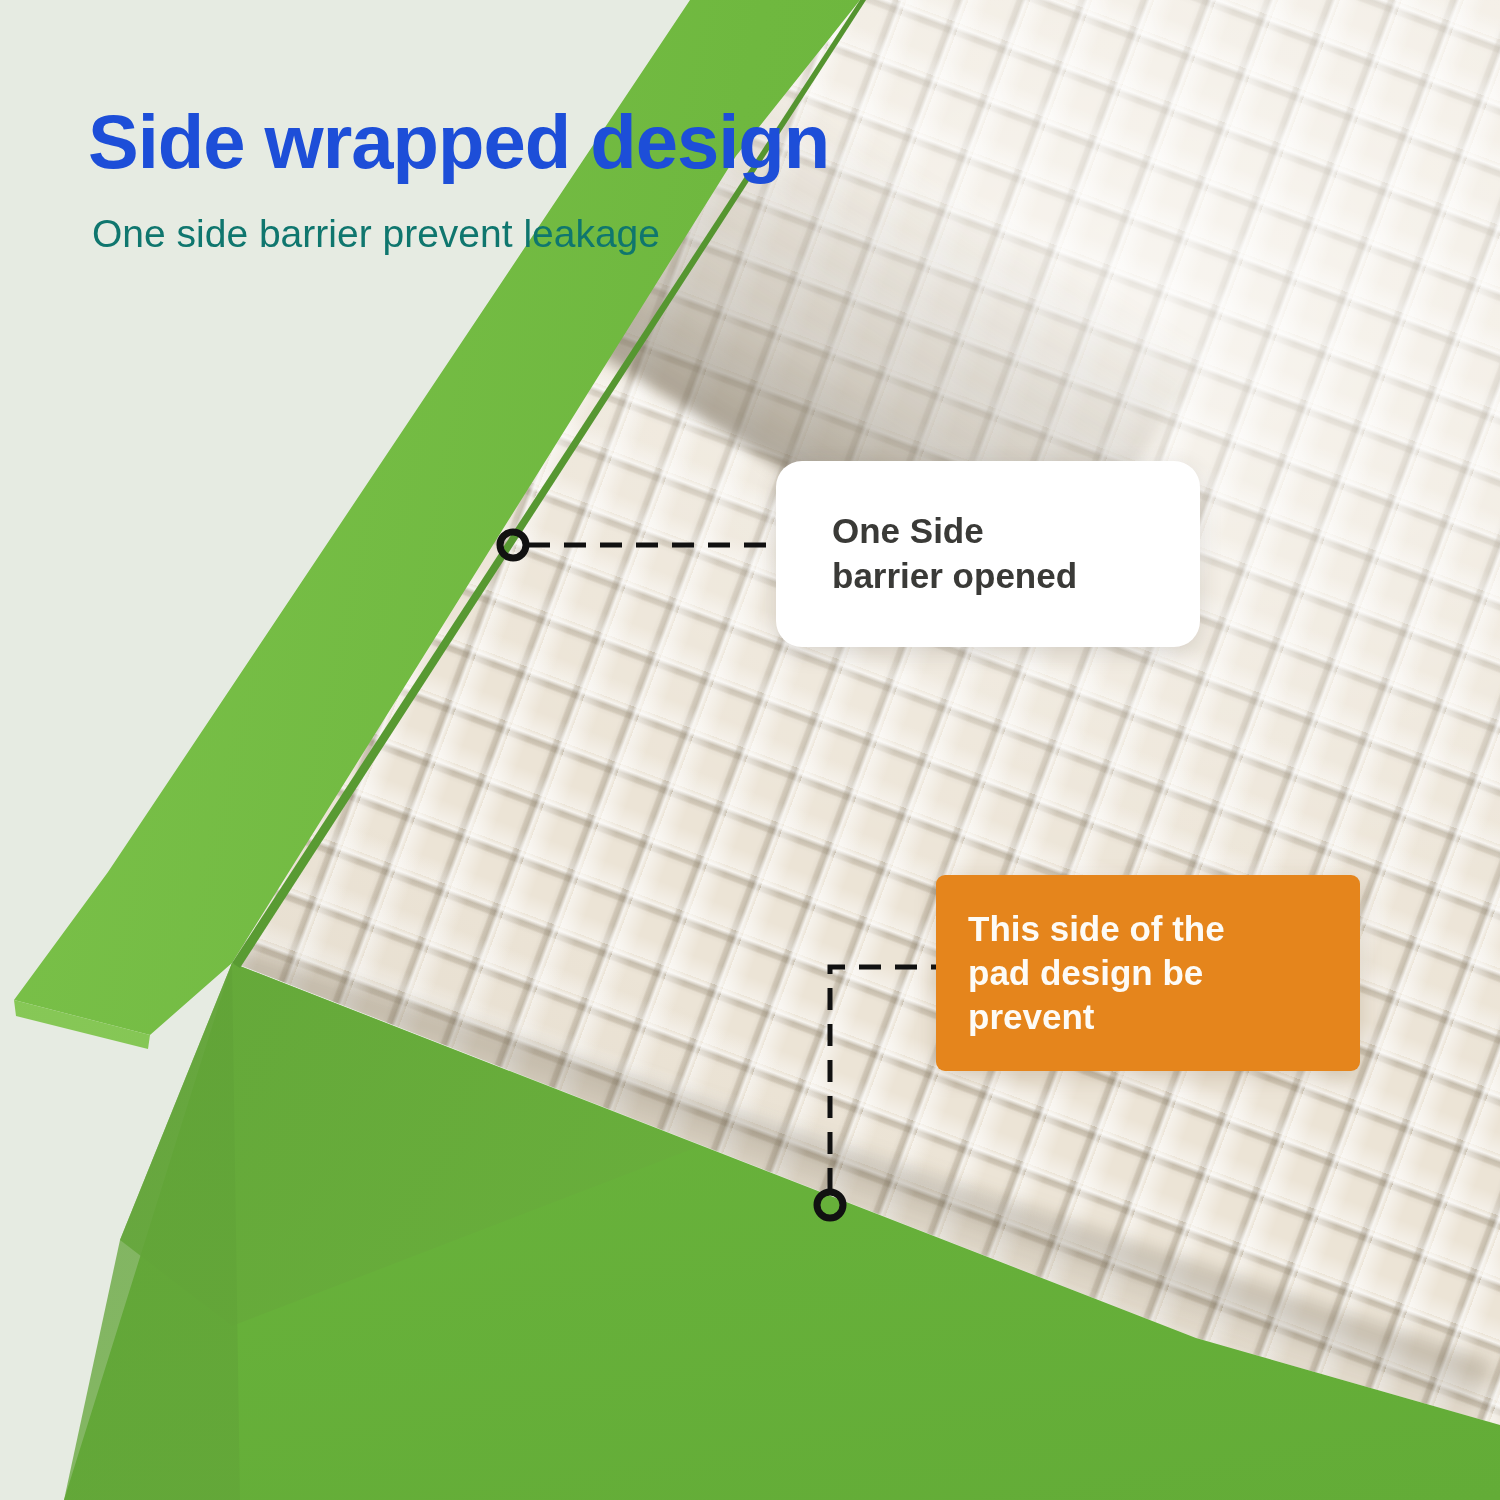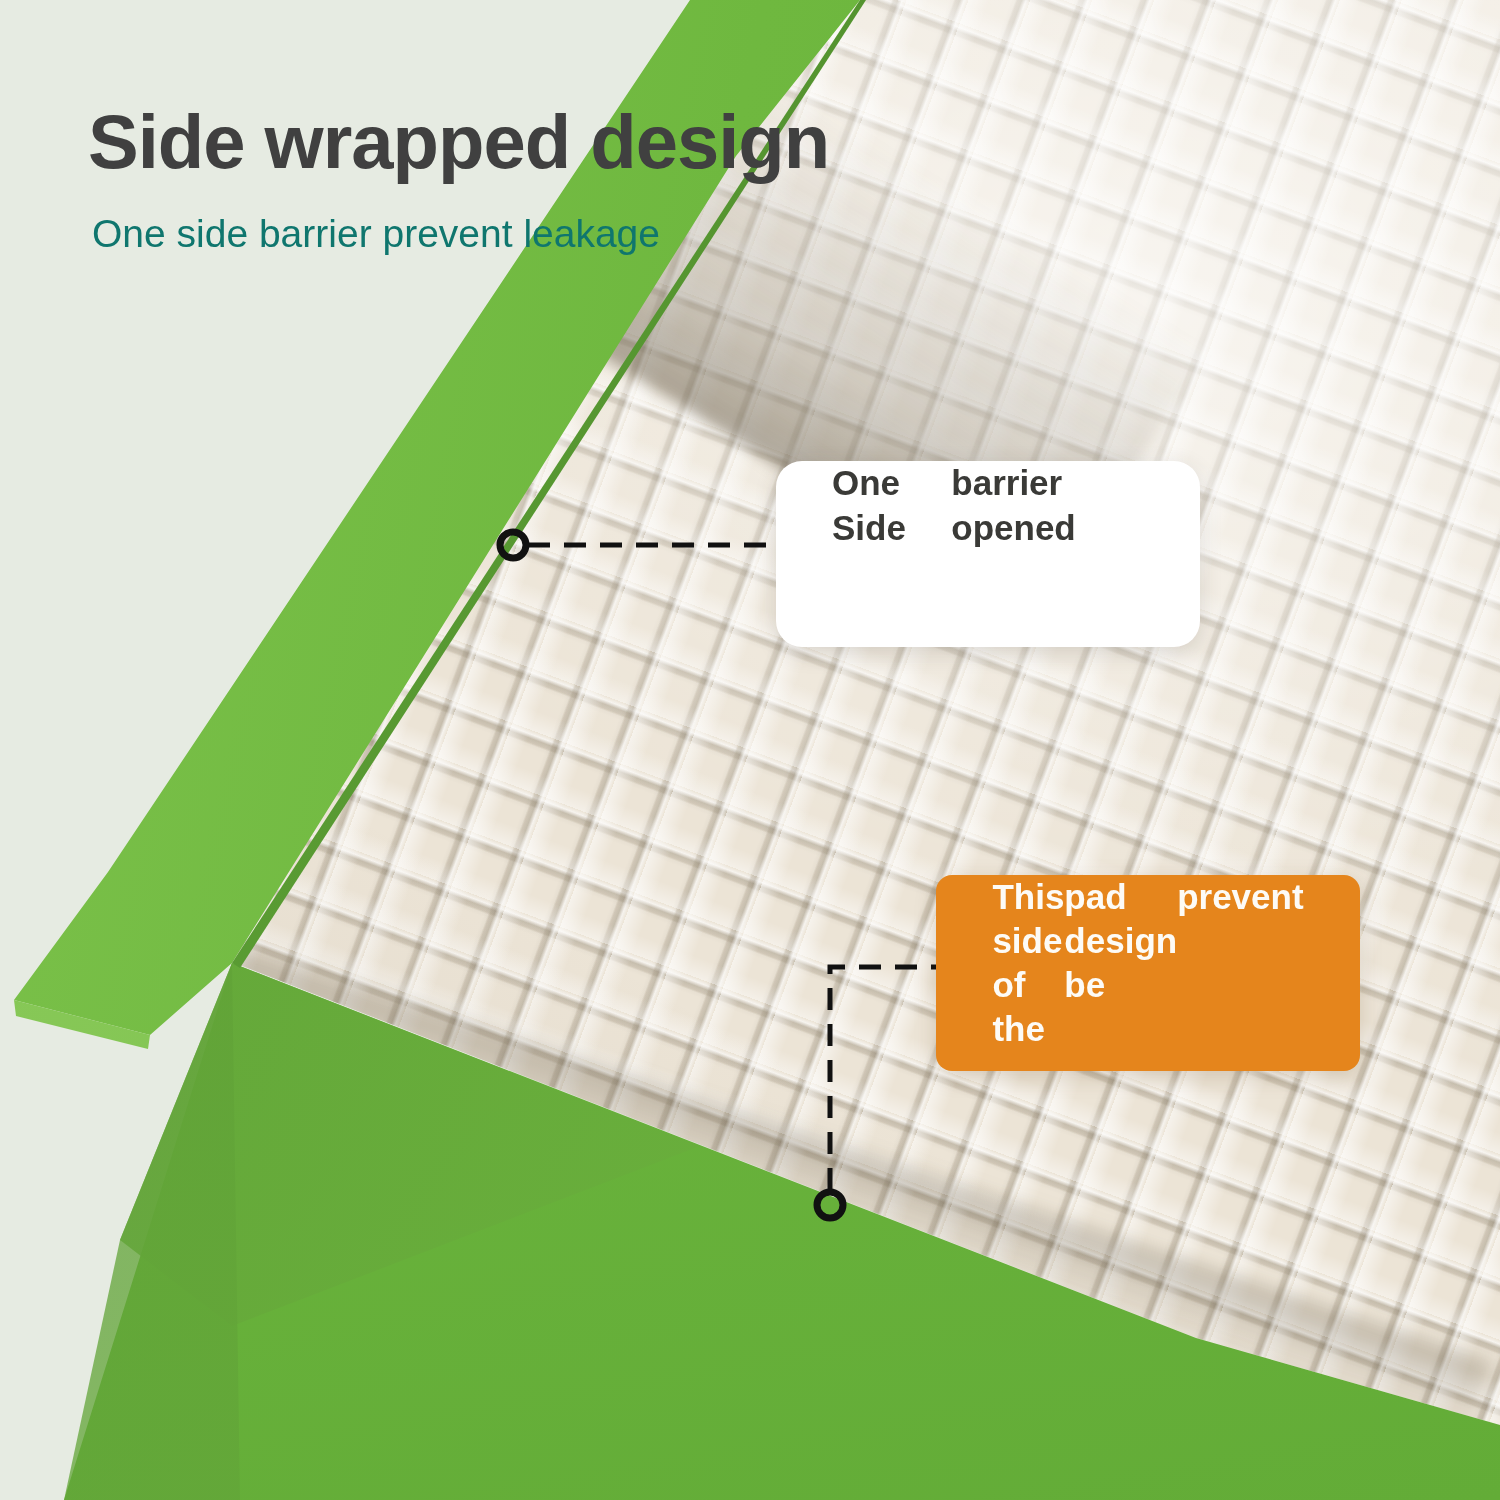--- a/index.html
+++ b/index.html
@@ -131,45 +131,45 @@
     position:absolute;inset:0;
     background:linear-gradient(190deg, rgba(255,255,255,.22) 0%, rgba(255,255,255,0) 55%);
     -webkit-clip-path:polygon(232px 963px, 1500px 1425px, 1500px 1500px, 64px 1500px);
     clip-path:polygon(232px 963px, 1500px 1425px, 1500px 1500px, 64px 1500px);
   }
 
   
   .headline{
     position:absolute;left:88px;top:104px;
     font-size:76px;font-weight:700;letter-spacing:-1px;
-    color:#404040;line-height:1;white-space:nowrap;
+    color:#1d4ed8;line-height:1;white-space:nowrap;
   }
   .subhead{
     position:absolute;left:92px;top:214px;
     font-size:39px;font-weight:400;
     color:#0f766e;line-height:1;white-space:nowrap;
   }
 
   
   .callout{
     position:absolute;box-sizing:border-box;display:flex;
-    flex-direction:row;justify-content:center;
+    flex-direction:column;justify-content:center;
   }
   .callout-white{
     left:776px;top:461px;width:424px;height:186px;
     background:#fff;border-radius:26px;
     box-shadow:0 6px 22px rgba(60,52,36,.16);
     padding:0 56px;
     color:#3a3a37;font-size:35px;font-weight:700;line-height:1.28;
   }
   .callout-orange{
     left:936px;top:875px;width:424px;height:196px;
-    background:#e5851c;border-radius:16px;
+    background:#e5851c;border-radius:9px;
     box-shadow:0 6px 22px rgba(90,55,10,.18);
-    padding:0 78px;
+    padding:0 32px;
     color:#fdfbf6;font-size:35px;font-weight:700;line-height:1.26;
   }
   .callout span{display:block;}
 
   
   .leaders{position:absolute;inset:0;pointer-events:none;}
 </style>
 </head>
 <body>
 

